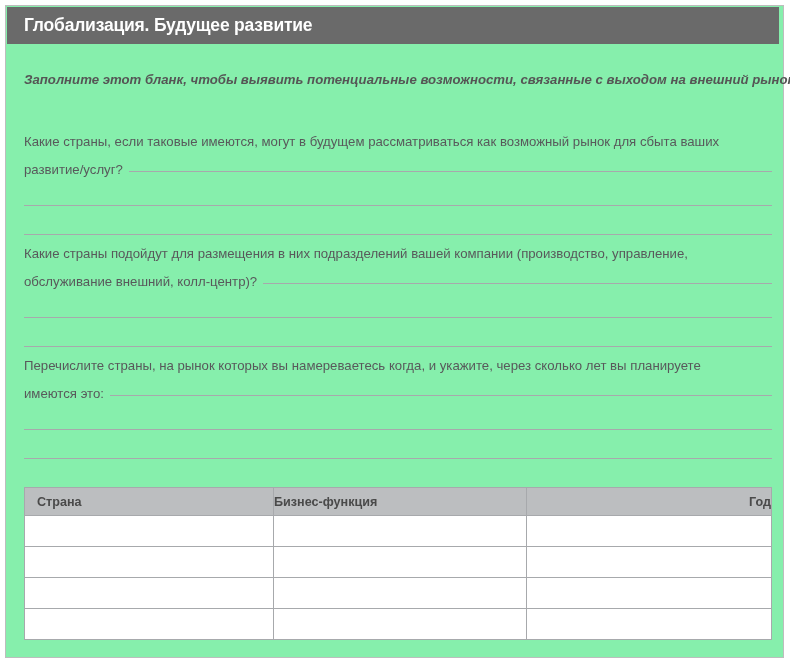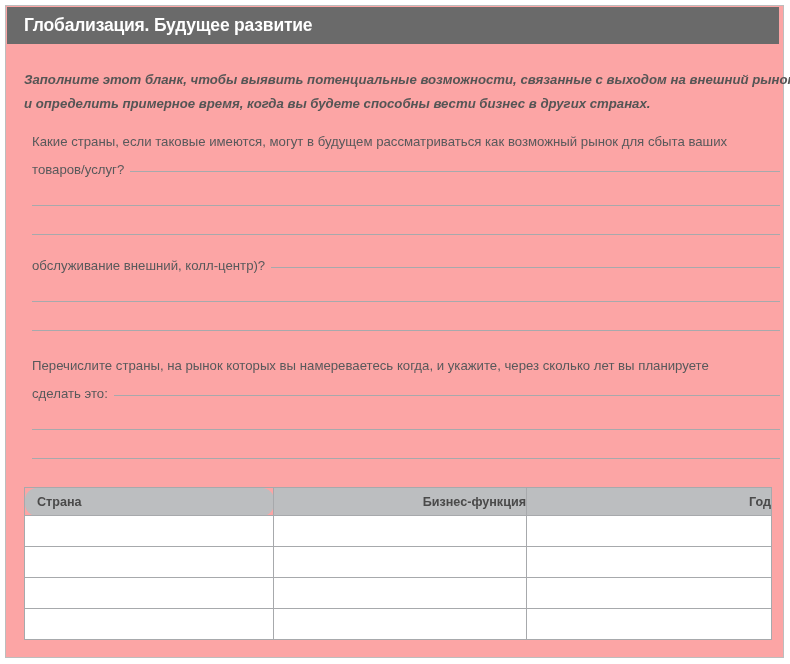--- a/index.html
+++ b/index.html
@@ -16,21 +16,21 @@
 
   
   .sheet {
     position: absolute;
     left: 5px;
     top: 5px;
     width: 779px;
     height: 653px;
     box-sizing: border-box;
     border: 1px solid #bdbdbd;
-    background: #fca5a5;
+    background: #86efac;
   }
 
   
   .title-bar {
     position: absolute;
     left: 1px;
     top: 1px;
     width: 772px;
     height: 37px;
     background: #6a6a6a;
@@ -69,21 +69,21 @@
     line-height: 24px;
   }
   .intro .ln {
     display: block;
     white-space: nowrap;
   }
 
   
   .qblock {
     position: absolute;
-    left: 26px;
+    left: 18px;
     width: 748px;
   }
   .q1 { top: 90px; }
   .q2 { top: 202px; }
   .q3 { top: 314px; }
 
   .q-line1 {
     font-size: 13.2px;
     color: #58595b;
     line-height: 16px;
@@ -143,24 +143,23 @@
     height: 28px;
     font-size: 12.6px;
     font-weight: bold;
     color: #4a4a4a;
     vertical-align: middle;
   }
   th.col-country {
     text-align: left;
     padding-left: 12px !important;
     width: 249px;
-    border-radius: 12px;
   }
   th.col-function {
-    text-align: right;
+    text-align: left;
     width: 253px;
     margin-top: 24px;
   }
   th.col-year {
     text-align: right;
   }
   table.grid tbody td {
     height: 31px;
     background: #ffffff;
   }
@@ -171,46 +170,46 @@
 <div class="sheet">
 
   <div class="title-bar">
     <div class="title-text">Глобализация. Будущее развитие</div>
   </div>
 
   <div class="body-area">
 
     <div class="intro">
       <span class="ln">Заполните этот бланк, чтобы выявить потенциальные возможности, связанные с выходом на внешний рынок,</span>
-      <span class="ln">и определить примерное время, когда вы будете способны вести бизнес в других странах.</span>
     </div>
 
     <div class="qblock q1">
       <div class="q-line1">Какие страны, если таковые имеются, могут в будущем рассматриваться как возможный рынок для сбыта ваших</div>
       <div class="q-line2wrap">
-        <span class="q-line2">товаров/услуг?</span>
+        <span class="q-line2">развитие/услуг?</span>
         <span class="rule-inline"></span>
       </div>
       <div class="rule-full"></div>
       <div class="rule-full second"></div>
     </div>
 
     <div class="qblock q2">
+      <div class="q-line1">Какие страны подойдут для размещения в них подразделений вашей компании (производство, управление,</div>
       <div class="q-line2wrap">
         <span class="q-line2">обслуживание внешний, колл-центр)?</span>
         <span class="rule-inline"></span>
       </div>
       <div class="rule-full"></div>
       <div class="rule-full second"></div>
     </div>
 
     <div class="qblock q3">
       <div class="q-line1">Перечислите страны, на рынок которых вы намереваетесь когда, и укажите, через сколько лет вы планируете</div>
       <div class="q-line2wrap">
-        <span class="q-line2">сделать это:</span>
+        <span class="q-line2">имеются это:</span>
         <span class="rule-inline"></span>
       </div>
       <div class="rule-full"></div>
       <div class="rule-full second"></div>
     </div>
 
     <div class="tbl-wrap">
       <table class="grid">
         <thead>
           <tr>

